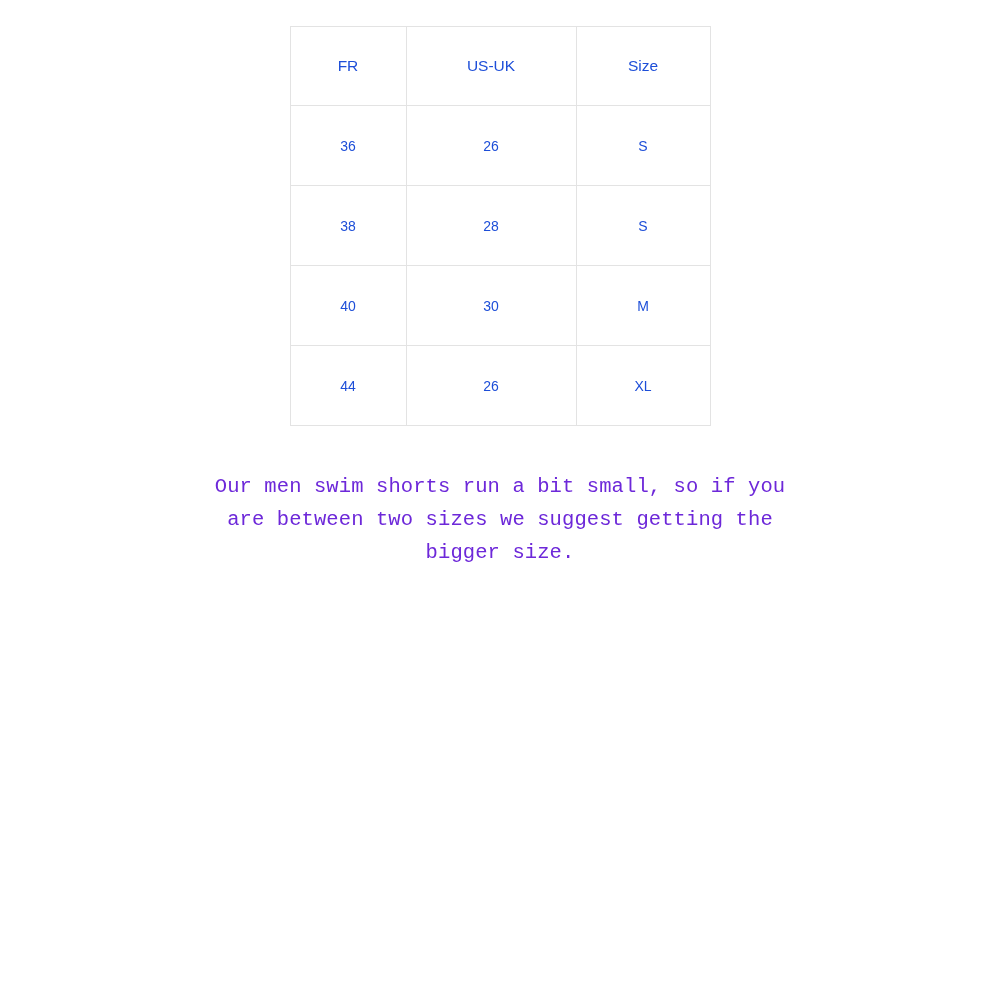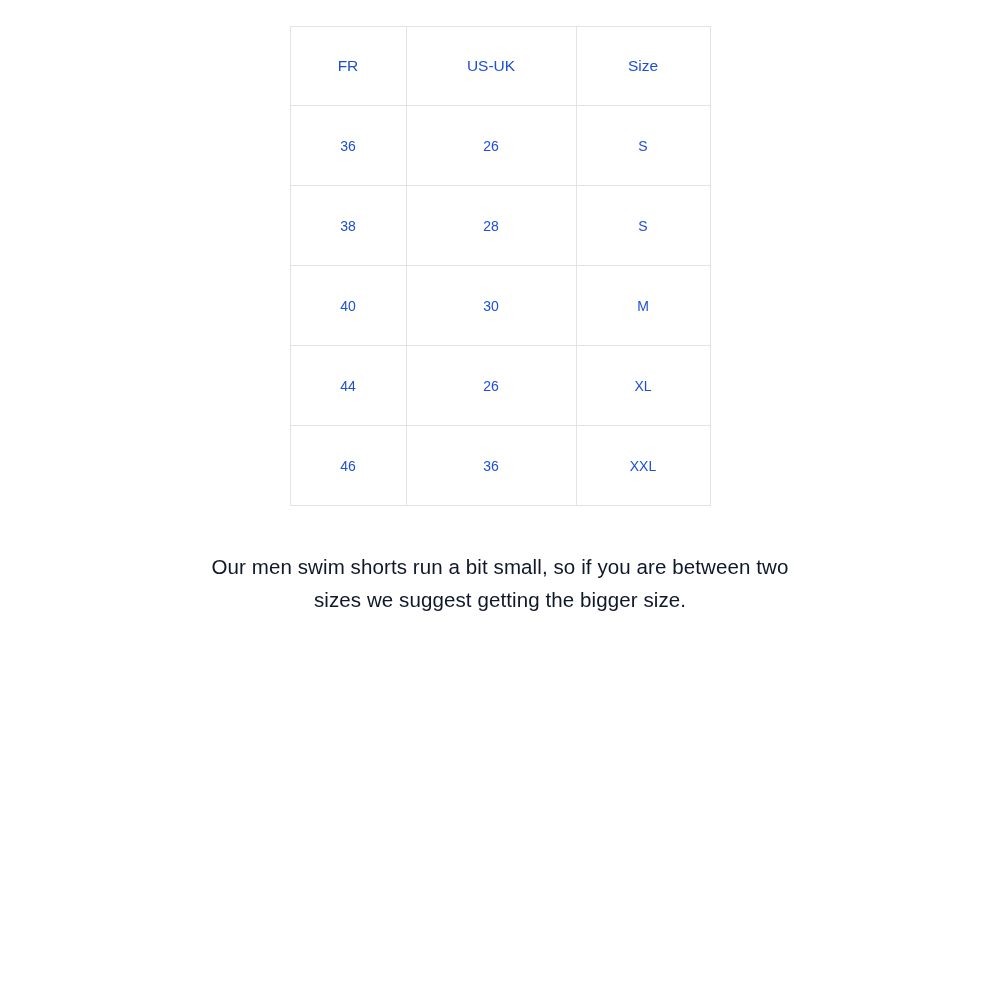--- a/index.html
+++ b/index.html
@@ -78,22 +78,23 @@
     font-size: 14px;
   }
 
   
   .note {
     margin-top: 44px;
     width: 600px;
     text-align: center;
     font-size: 20.5px;
     line-height: 1.62;
-    color: #0f172a;
+    color: #6d28d9;
     letter-spacing: 0.1px;
+    font-family: Liberation Mono, monospace;
   }
 </style>
 </head>
 <body>
 
 <div class="page">
 
 
   <table class="size-table">
     <colgroup>
@@ -122,23 +123,18 @@
       <tr>
         <td>40</td>
         <td>30</td>
         <td>M</td>
       </tr>
       <tr>
         <td>44</td>
         <td>26</td>
         <td>XL</td>
       </tr>
-      <tr>
-        <td>46</td>
-        <td>36</td>
-        <td>XXL</td>
-      </tr>
     </tbody>
   </table>
 
   <div class="note">Our men swim shorts run a bit small, so if you are between two sizes we suggest getting the bigger size.</div>
 
 </div>
 
 </body></html>

